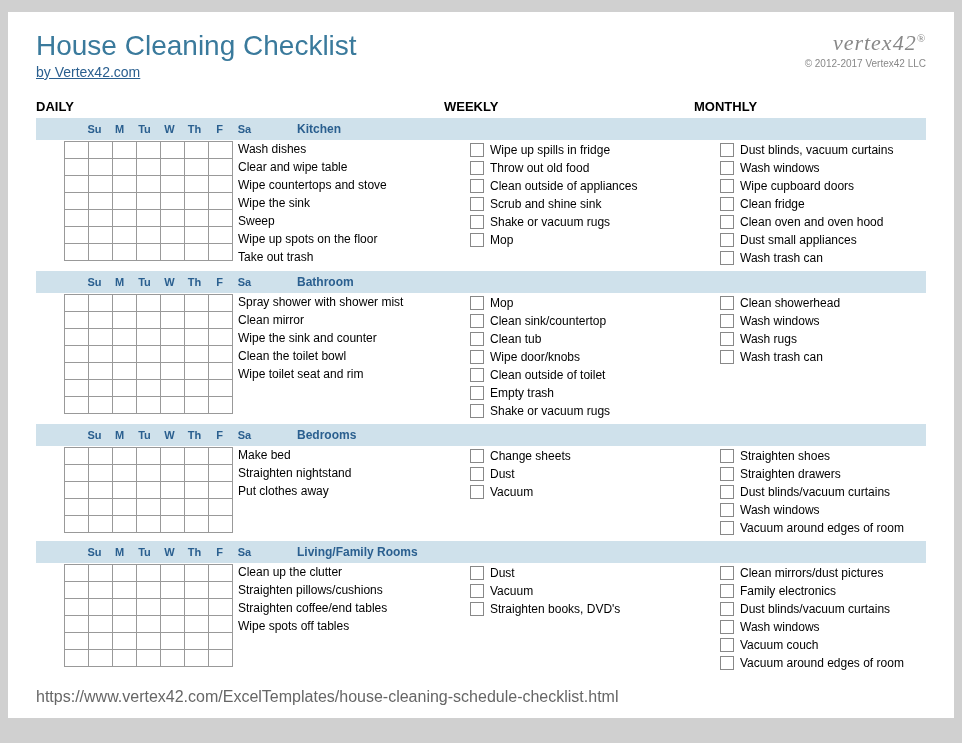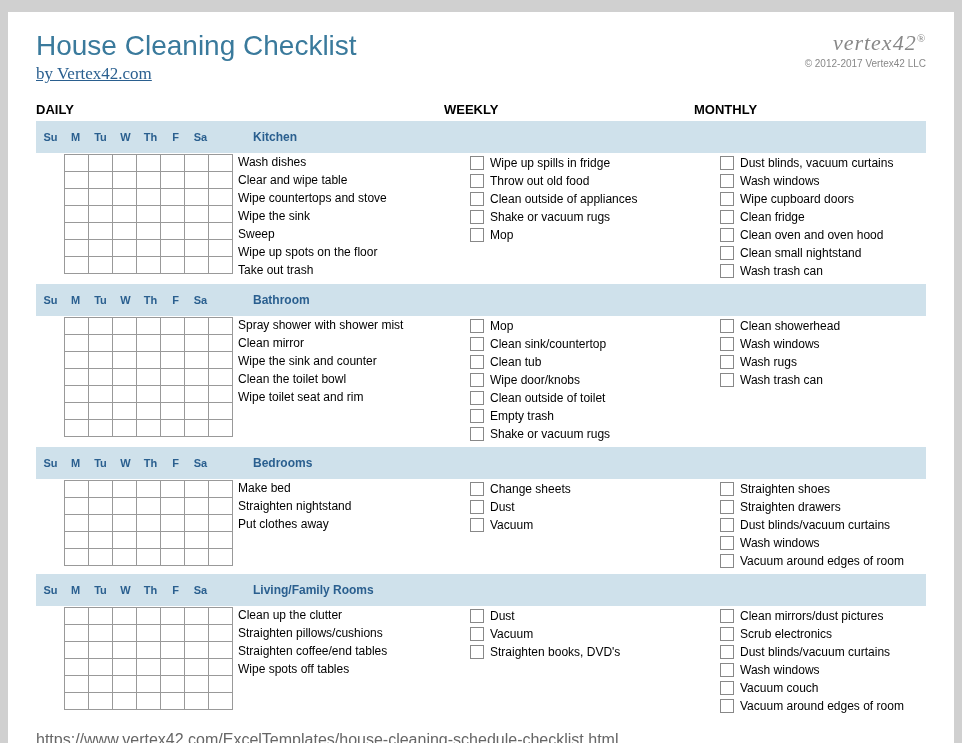--- a/index.html
+++ b/index.html
@@ -19,25 +19,24 @@
     justify-content: space-between;
     align-items: flex-start;
   }
   .title {
     color: #3a7a9c;
     font-size: 28px;
     font-weight: normal;
   }
   .byline {
     color: #2a5f8f;
-    font-size: 17px;
+    font-size: 14px;
     text-decoration: underline;
     margin-top: 2px;
     display: inline-block;
-    font-family: Liberation Serif, serif;
   }
   .brand {
     text-align: right;
   }
   .brand-logo {
     font-family: Georgia, serif;
     font-style: italic;
     font-size: 22px;
     color: #888;
     letter-spacing: 1px;
@@ -53,27 +52,28 @@
     font-weight: bold;
     font-size: 13px;
     margin-top: 18px;
     margin-bottom: 4px;
   }
   .col-daily   { width: 408px; }
   .col-weekly  { width: 250px; }
   .col-monthly { width: 230px; }
   .section-band {
     background: #cfe1eb;
-    height: 32px;
+    height: 22px;
     display: flex;
     align-items: center;
     font-size: 11px;
     color: #2a5f8f;
     font-weight: bold;
     margin-top: 4px;
+    padding-left: 44px;
   }
   .day-labels {
     display: flex;
     padding-left: 2px;
   }
   .day-labels span {
     width: 25px;
     text-align: center;
   }
   .section-name {
@@ -260,20 +260,24 @@
           <div class="check-item">
             <div class="checkbox"></div>
             <span>Throw out old food</span>
           </div>
           <div class="check-item">
             <div class="checkbox"></div>
             <span>Clean outside of appliances</span>
           </div>
           <div class="check-item">
             <div class="checkbox"></div>
+            <span>Scrub and shine sink</span>
+          </div>
+          <div class="check-item">
+            <div class="checkbox"></div>
             <span>Shake or vacuum rugs</span>
           </div>
           <div class="check-item">
             <div class="checkbox"></div>
             <span>Mop</span>
           </div>
         </div>
         <div class="checklist-col col-monthly">
           <div class="check-item">
             <div class="checkbox"></div>
@@ -290,21 +294,21 @@
           <div class="check-item">
             <div class="checkbox"></div>
             <span>Clean fridge</span>
           </div>
           <div class="check-item">
             <div class="checkbox"></div>
             <span>Clean oven and oven hood</span>
           </div>
           <div class="check-item">
             <div class="checkbox"></div>
-            <span>Clean small nightstand</span>
+            <span>Dust small appliances</span>
           </div>
           <div class="check-item">
             <div class="checkbox"></div>
             <span>Wash trash can</span>
           </div>
         </div>
       </div>
       <div class="section-band">
         <div class="day-labels">
           <span>Su</span>
@@ -636,21 +640,21 @@
             <span>Straighten books, DVD's</span>
           </div>
         </div>
         <div class="checklist-col col-monthly">
           <div class="check-item">
             <div class="checkbox"></div>
             <span>Clean mirrors/dust pictures</span>
           </div>
           <div class="check-item">
             <div class="checkbox"></div>
-            <span>Scrub electronics</span>
+            <span>Family electronics</span>
           </div>
           <div class="check-item">
             <div class="checkbox"></div>
             <span>Dust blinds/vacuum curtains</span>
           </div>
           <div class="check-item">
             <div class="checkbox"></div>
             <span>Wash windows</span>
           </div>
           <div class="check-item">

